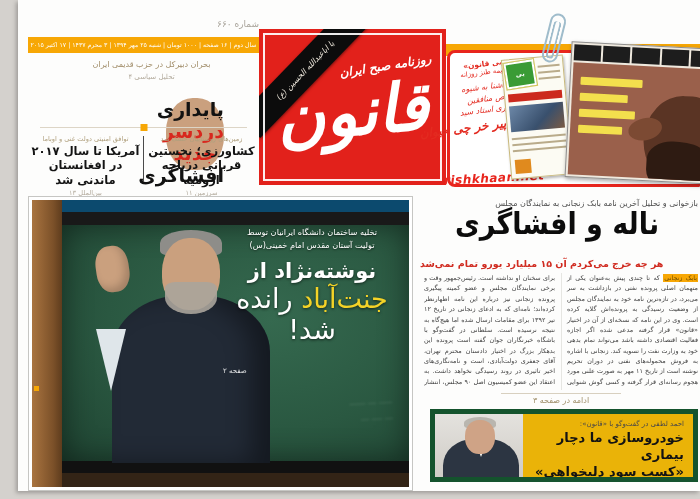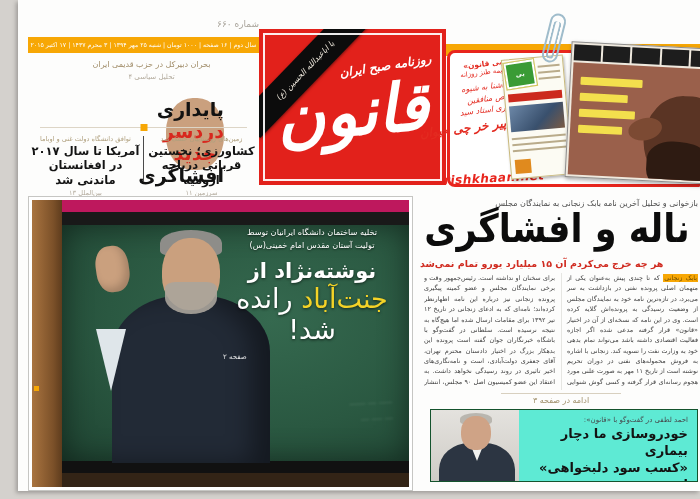--- a/index.html
+++ b/index.html
@@ -83,21 +83,21 @@
   .carbeard { position:absolute; right:-4px; top:74px; width:70px; height:52px; background:#2e1b12; border-radius:40% 60% 50% 50%; }
   .hl { position:absolute; left:8px; background:#f3df4d; height:8px; border-radius:1px;
         font-size:5.5px; line-height:8px; color:#3a2d10; padding:0 2px; white-space:nowrap; overflow:hidden; }
 
   .clip { position:absolute; left:96px; top:-40px; width:16px; height:50px; transform:rotate(14deg); z-index:4; }
   .clip .o { position:absolute; inset:0; border:2.5px solid #9fbccb; border-radius:8px; }
   .clip .i { position:absolute; left:4px; right:4px; top:8px; bottom:4px; border:2px solid #9fbccb; border-radius:6px; border-top:none; }
 
   
   .photo { left:28px; top:196px; width:385px; height:295px; background:#fff; border:1px solid #c6c6c3; padding:3px; }
-  .photo-in { position:relative; width:100%; height:100%; background:#be185d; overflow:hidden; }
+  .photo-in { position:relative; width:100%; height:100%; background:#0c4a6e; overflow:hidden; }
   .wood { position:absolute; left:0; top:0; bottom:0; width:30px; background:linear-gradient(90deg,#a97440,#7c5129 70%,#5e3c1d); }
   .screenbar { position:absolute; left:30px; right:0; top:12px; height:13px; background:#191919; }
   .board { position:absolute; left:30px; right:0; top:25px; bottom:26px;
            background:radial-gradient(ellipse at 60% 40%, #35694f 0%, #2a5841 55%, #1f4432 100%);
            box-shadow:inset 0 0 30px rgba(0,0,0,.45); }
   .tray { position:absolute; left:30px; right:0; bottom:14px; height:12px; background:#111; }
   .floor { position:absolute; left:30px; right:0; bottom:0; height:14px; background:#332416; }
 
   .suit { position:absolute; left:80px; bottom:24px; width:158px; height:168px; background:#222a36;
           border-radius:46% 46% 0 0 / 34% 34% 0 0; box-shadow:inset -18px 0 24px rgba(0,0,0,.4); }
@@ -107,39 +107,39 @@
   .hair { position:absolute; left:128px; top:30px; width:62px; height:26px; background:#8e8d89; border-radius:50% 50% 20% 20%; }
   .beard { position:absolute; left:133px; top:82px; width:52px; height:32px; background:#aaa49b; border-radius:20% 20% 50% 50%; opacity:.9; }
   .hand { position:absolute; left:64px; top:46px; width:33px; height:46px; background:#caa07e; border-radius:42%;
           transform:rotate(-8deg); box-shadow:inset -4px -4px 8px rgba(0,0,0,.2); }
 
   .ph-text { position:absolute; right:8px; top:26px; width:178px; text-align:center; color:#fff; }
   .ph-text .k { font-size:8.2px; line-height:1.55; text-shadow:0 1px 2px rgba(0,0,0,.6); }
   .ph-text .h1 { font-size:21px; font-weight:800; margin-top:8px; text-shadow:0 1px 3px rgba(0,0,0,.6); }
   .ph-text .h2 { font-size:27px; font-weight:400; text-shadow:0 1px 3px rgba(0,0,0,.6); }
   .ph-text .h2 .yellow { color:#f4d327; }
-  .ph-text .pref { font-size:7px; margin-top:8px; text-align:left; opacity:.9; }
+  .ph-text .pref { font-size:7px; margin-top:22px; text-align:left; opacity:.9; }
   .chalk { position:absolute; right:16px; bottom:44px; width:120px; height:48px; opacity:.16; filter:blur(1px);
            color:#dff0e0; font-size:9px; line-height:1.8; transform:rotate(-3deg); overflow:hidden; }
   .credit-sq { position:absolute; left:2px; bottom:96px; width:5px; height:5px; background:#f7a705; }
 
   
   .lead-kicker { left:420px; top:199px; width:278px; text-align:right; font-size:8px; color:#4c4c4c; }
-  .lead-head { left:414px; top:206px; width:286px; text-align:center; font-size:39px; font-weight:900;
+  .lead-head { left:414px; top:206px; width:286px; text-align:center; font-size:30px; font-weight:900;
                color:#0c0c0c; letter-spacing:-1px; font-stretch:condensed; }
   .lead-sub { left:420px; top:258px; width:278px; text-align:left; font-size:9.5px; font-weight:bold; color:#d02b20; }
   .lead-body { left:424px; top:273px; width:274px; height:117px; font-size:6.4px; line-height:1.62;
                color:#3e3e3e; text-align:justify; columns:2; column-gap:12px; column-rule:1px solid #e6e6e2;
                column-fill:auto; overflow:hidden; }
   .lead-body .mark { background:#f7a705; color:#6b4a00; padding:0 1px; }
   .lead-cont { left:424px; top:393px; width:274px; text-align:center; font-size:8px; color:#a0906b; }
   .lead-cont::before { content:""; display:block; width:120px; margin:0 auto 2px; border-top:1px solid #d8d0bf; }
 
   
-  .iv { left:430px; top:409px; width:268px; height:73px; border:1px solid #14532d; background:#5eead4;
+  .iv { left:430px; top:409px; width:268px; height:73px; border:5px solid #14532d; background:#eab308;
         display:flex; flex-direction:row-reverse; overflow:hidden;justify-content:flex-end; }
   .iv-photo { width:88px; position:relative; background:linear-gradient(180deg,#e4e2de,#cfccc6); flex:none; }
   .iv-suit { position:absolute; left:8px; right:4px; bottom:0; height:38px; background:#2c3542; border-radius:40% 40% 0 0/70% 70% 0 0; }
   .iv-shirt { position:absolute; left:38px; bottom:20px; width:16px; height:20px; background:#f2f2ef; clip-path:polygon(50% 100%,0 0,100% 0); }
   .iv-head { position:absolute; left:30px; top:6px; width:30px; height:34px; background:#cfa astretch; background:#cfa386; border-radius:46%; }
   .iv-hair { position:absolute; left:29px; top:3px; width:32px; height:12px; background:#b9b6af; border-radius:50% 50% 30% 30%; }
   .iv-text { flex:1; padding:6px 9px 4px 6px; }
   .iv-text .k { font-size:7px; color:#46464a; margin-bottom:2px; }
   .iv-text .h { font-size:13px; font-weight:800; color:#131313; line-height:1.3; }
 </style>
@@ -174,21 +174,21 @@
 
 <div class="abs briefs">
   <div class="brief">
     <div class="kicker">زمین‌های روستاییان خشک شد</div>
     <div class="h"><span>کشاورزی؛ نخستین</span><br>
         <span>قربانی دریاچه ارومیه</span></div>
     <div class="ref">سرزمین ۱۱</div>
   </div>
   <div class="vdiv"></div>
   <div class="brief">
-    <div class="kicker">توافق دانشگاه دولت غنی و اوباما</div>
+    <div class="kicker">توافق امنیتی دولت غنی و اوباما</div>
     <div class="h"><span>آمریکا تا سال ۲۰۱۷</span><br>
         <span>در افغانستان ماندنی شد</span></div>
     <div class="ref">بین‌الملل ۱۳</div>
   </div>
 </div>
 
 <div class="abs yellowband-r"></div>
 <div class="abs promo">
   <div class="promo-txt">
     <div class="t1">«بی قانون»</div>

